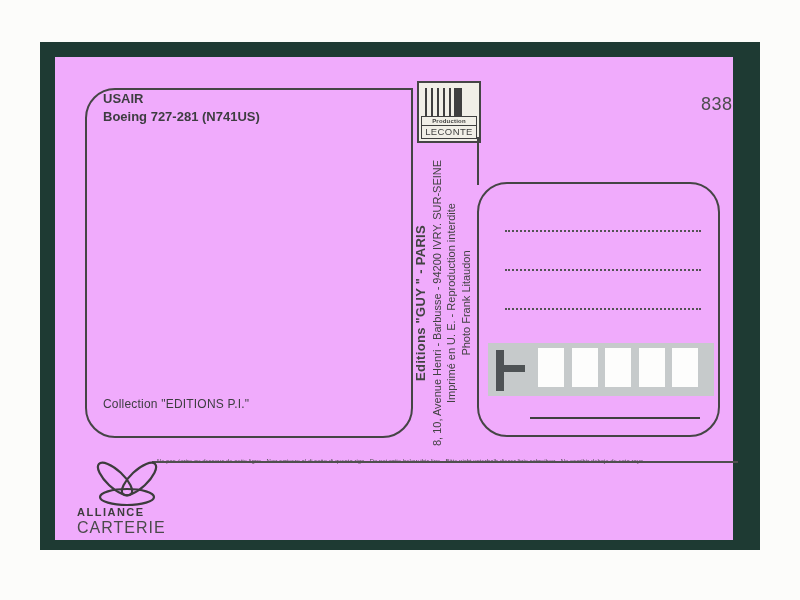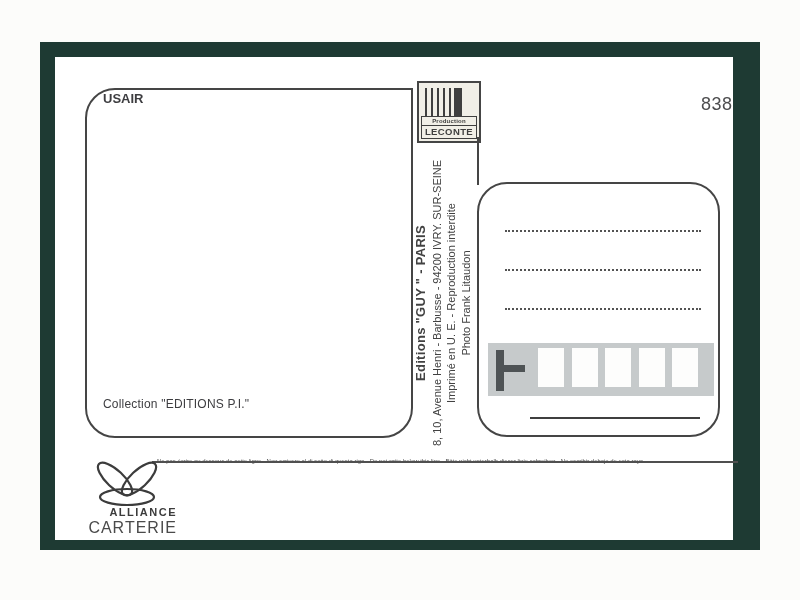--- a/index.html
+++ b/index.html
@@ -8,21 +8,21 @@
     background:#fcfcfa;
     font-family:"Liberation Sans", sans-serif;
     -webkit-font-smoothing:antialiased;
   }
   .frame{
     position:absolute;left:40px;top:42px;width:720px;height:508px;
     background:#1e3a33;
   }
   .card{
     position:absolute;left:15px;top:15px;width:678px;height:483px;
-    background:#ffffff;color:#3f3f3f;
+    background:#f0abfc;color:#3f3f3f;
   }
   
   .message-box{
     position:absolute;left:30px;top:31px;width:324px;height:346px;
     border:2px solid #454545;
     border-radius:30px 0 30px 30px;
   }
   .caption{position:absolute;left:48px;top:33px;font-size:13px;font-weight:600;line-height:1.35;color:#3d3d40;}
   .collection{position:absolute;left:48px;top:340px;font-size:12px;font-weight:500;color:#3d3d40;letter-spacing:.2px;}
   .card-number{position:absolute;left:646px;top:37px;font-size:18px;color:#4c4c4e;letter-spacing:.5px;}
@@ -35,21 +35,21 @@
     position:absolute;left:6px;top:5px;width:27px;height:33px;
     background:repeating-linear-gradient(to right,#3f3f3f 0 2px,transparent 2px 6px);
   }
   .logo-l-vert{position:absolute;left:35px;top:5px;width:8px;height:42px;background:#3f3f3f;}
   .logo-l-foot{position:absolute;left:35px;top:37px;width:17px;height:10px;background:#3f3f3f;}
   .logo-label{
     position:absolute;left:2px;right:2px;bottom:2px;
     border:1px solid #3f3f3f;background:#f1efe7;text-align:center;
   }
   .logo-label .prod{font-size:6px;font-weight:bold;border-bottom:1px solid #3f3f3f;padding:1px 0 0.5px;letter-spacing:.2px;}
-  .logo-label .leconte{font-size:9.5px;font-weight:bold;letter-spacing:.4px;padding:0.5px 0 1px;}
+  .logo-label .leconte{font-size:9.5px;font-weight:normal;letter-spacing:.4px;padding:0.5px 0 1px;}
   
   .credits-anchor{position:absolute;left:388px;top:246px;width:0;height:0;}
   .credits{
     position:absolute;width:420px;left:0;top:0;
     transform:translate(-50%,-50%) rotate(-90deg);
     text-align:center;color:#424242;white-space:nowrap;
   }
   .credit-editions{font-size:13px;font-weight:bold;letter-spacing:.3px;margin-bottom:2px;}
   .credit-line{font-size:11px;line-height:1.3;}
   
@@ -65,35 +65,36 @@
   .tick-vert{position:absolute;left:8px;top:7px;width:8px;height:41px;background:#4e5355;}
   .tick-arm{position:absolute;left:16px;top:22px;width:21px;height:7px;background:#4e5355;}
   .postal-box{position:absolute;top:5px;width:26px;height:39px;background:#fdfdfc;}
   .pb1{left:50px}.pb2{left:84px}.pb3{left:117px}.pb4{left:151px}.pb5{left:184px}
   .signature-line{position:absolute;left:51px;top:233px;width:170px;height:2px;background:#3f3f3f;}
   
   .notice{position:absolute;left:102px;top:392px;width:582px;color:#4d4d4d;}
   .notice span{display:inline-block;font-size:6.2px;white-space:nowrap;transform:scaleX(.96);transform-origin:left center;letter-spacing:0;}
   .notice-rule{position:absolute;left:97px;top:404px;width:586px;height:1.6px;background:#4f4f4f;}
   
-  .alliance{position:absolute;left:22px;top:404px;width:100px;text-align:right;color:#3c3c3c;}
+  .alliance{position:absolute;left:22px;top:404px;width:100px;text-align:left;color:#3c3c3c;}
   .alliance svg{display:block;margin:0 auto;}
   .alliance-name{font-size:11px;font-weight:bold;letter-spacing:1.5px;margin-top:-1px;}
   .alliance-sub{font-size:16px;letter-spacing:1px;color:#4a4a4a;margin-top:1px;}
 </style>
 </head>
 <body>
 
 <div class="frame">
   <div class="card">
 
     <div class="message-box"></div>
 
     <div class="caption">
       <div>USAIR</div>
+      <div>Boeing 727-281 (N741US)</div>
     </div>
 
     <div class="collection">Collection "EDITIONS P.I."</div>
 
     <div class="card-number">838</div>
 
     <div class="logo-box">
       <div class="logo-stripes"></div>
       <div class="logo-l-vert"></div>
       <div class="logo-l-foot"></div>

